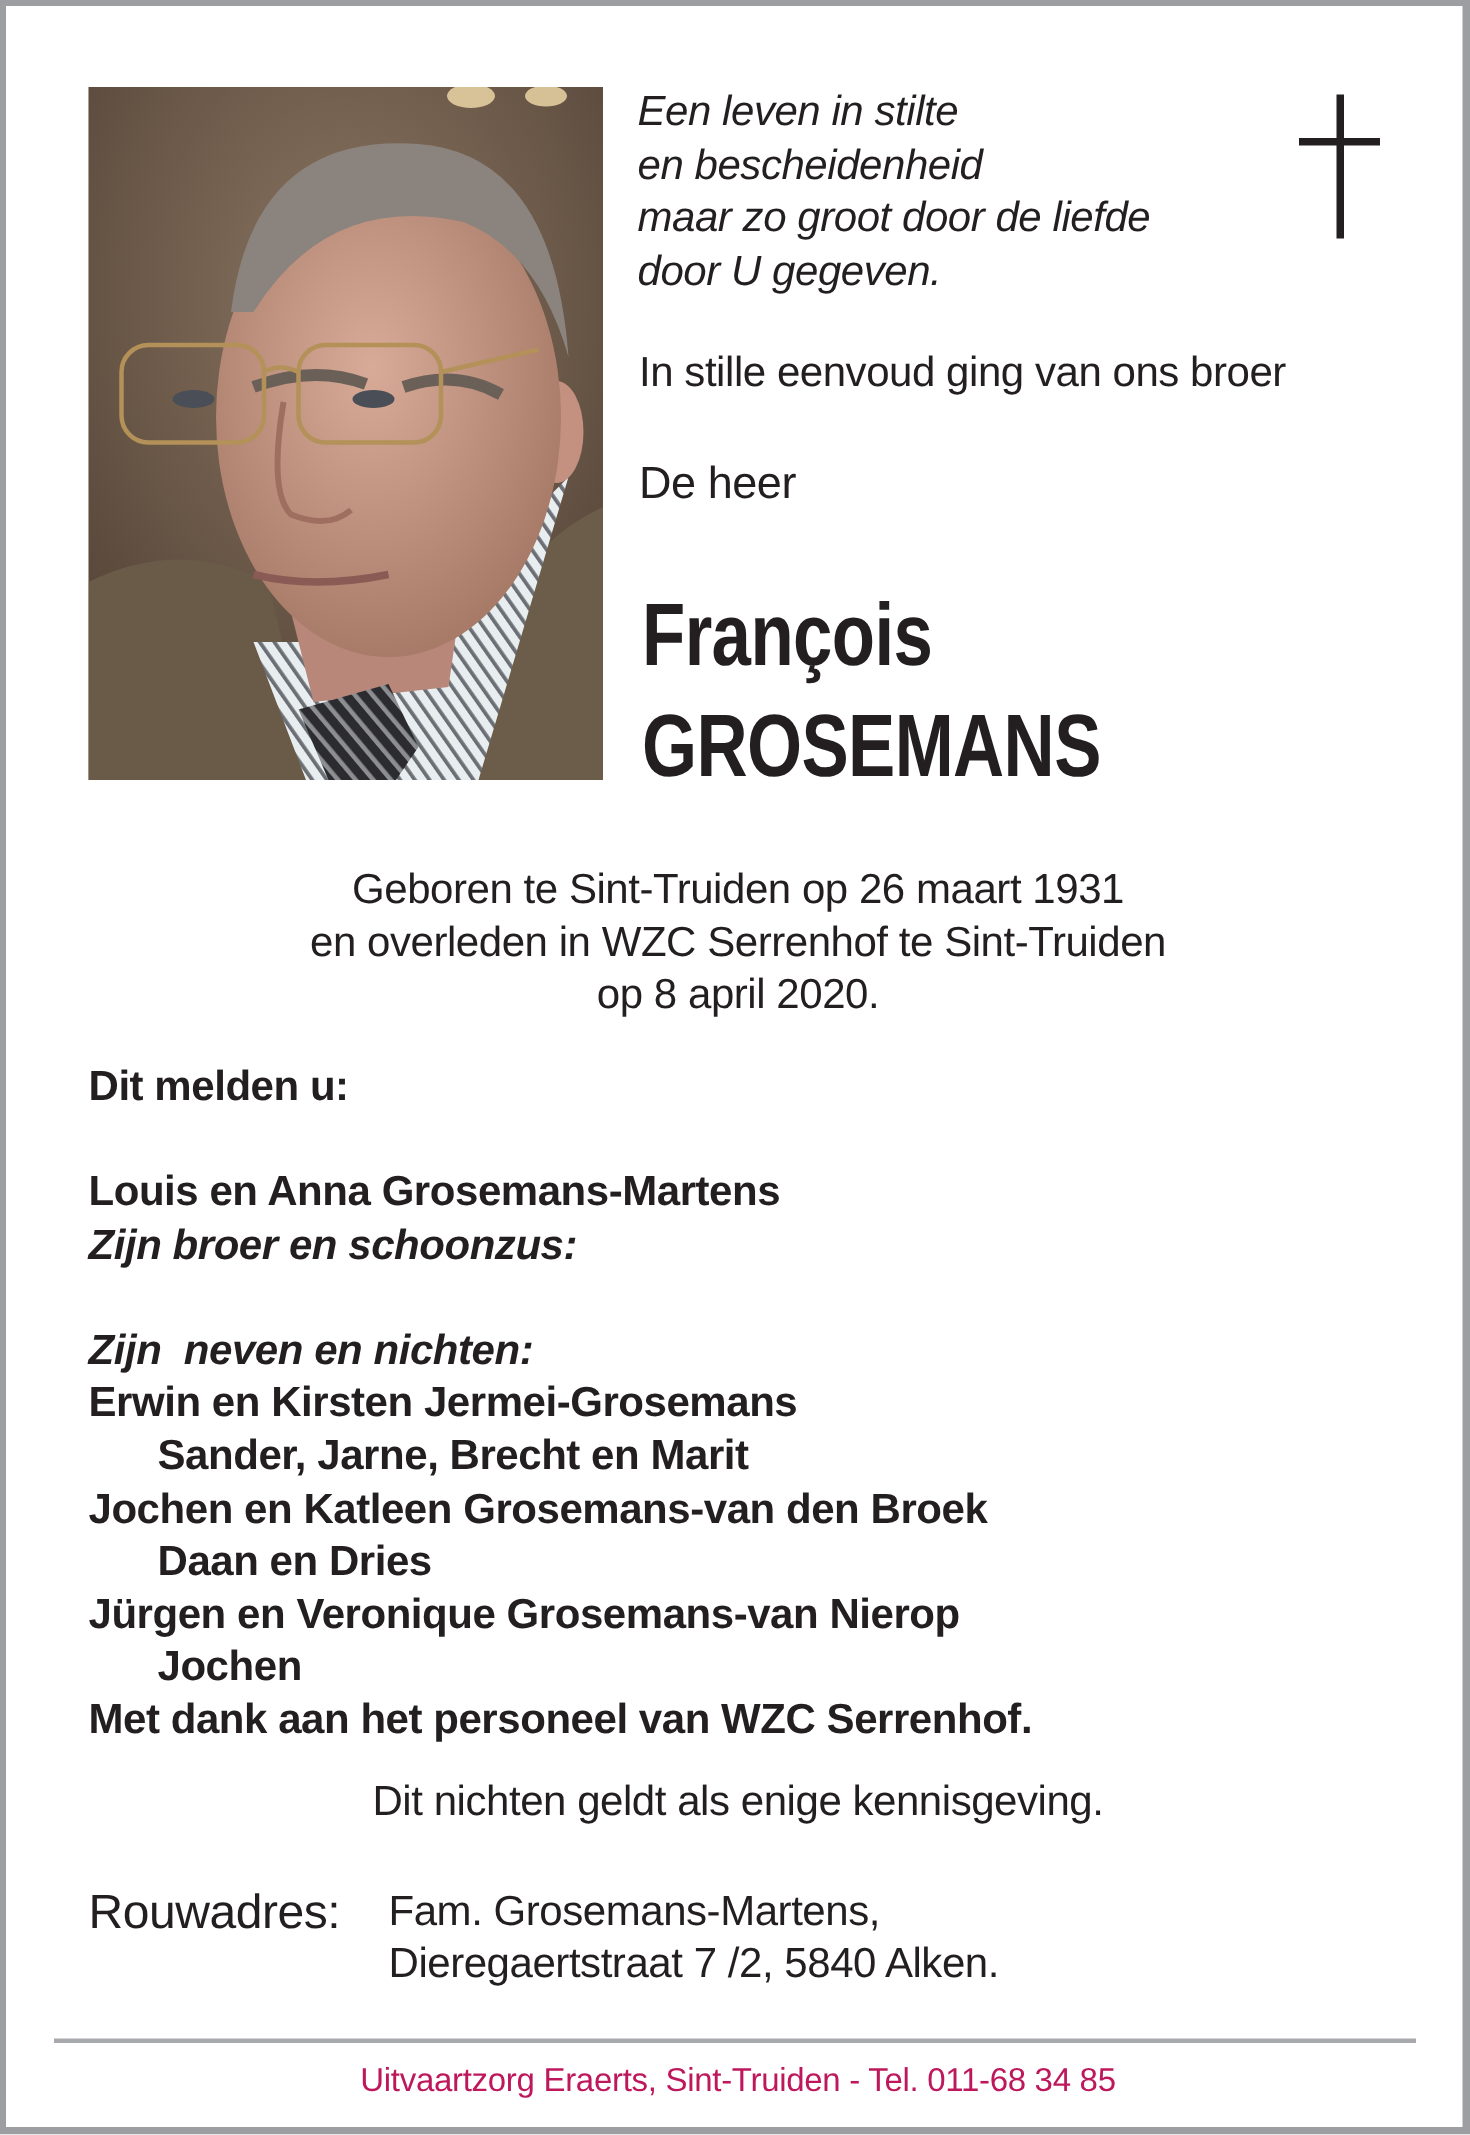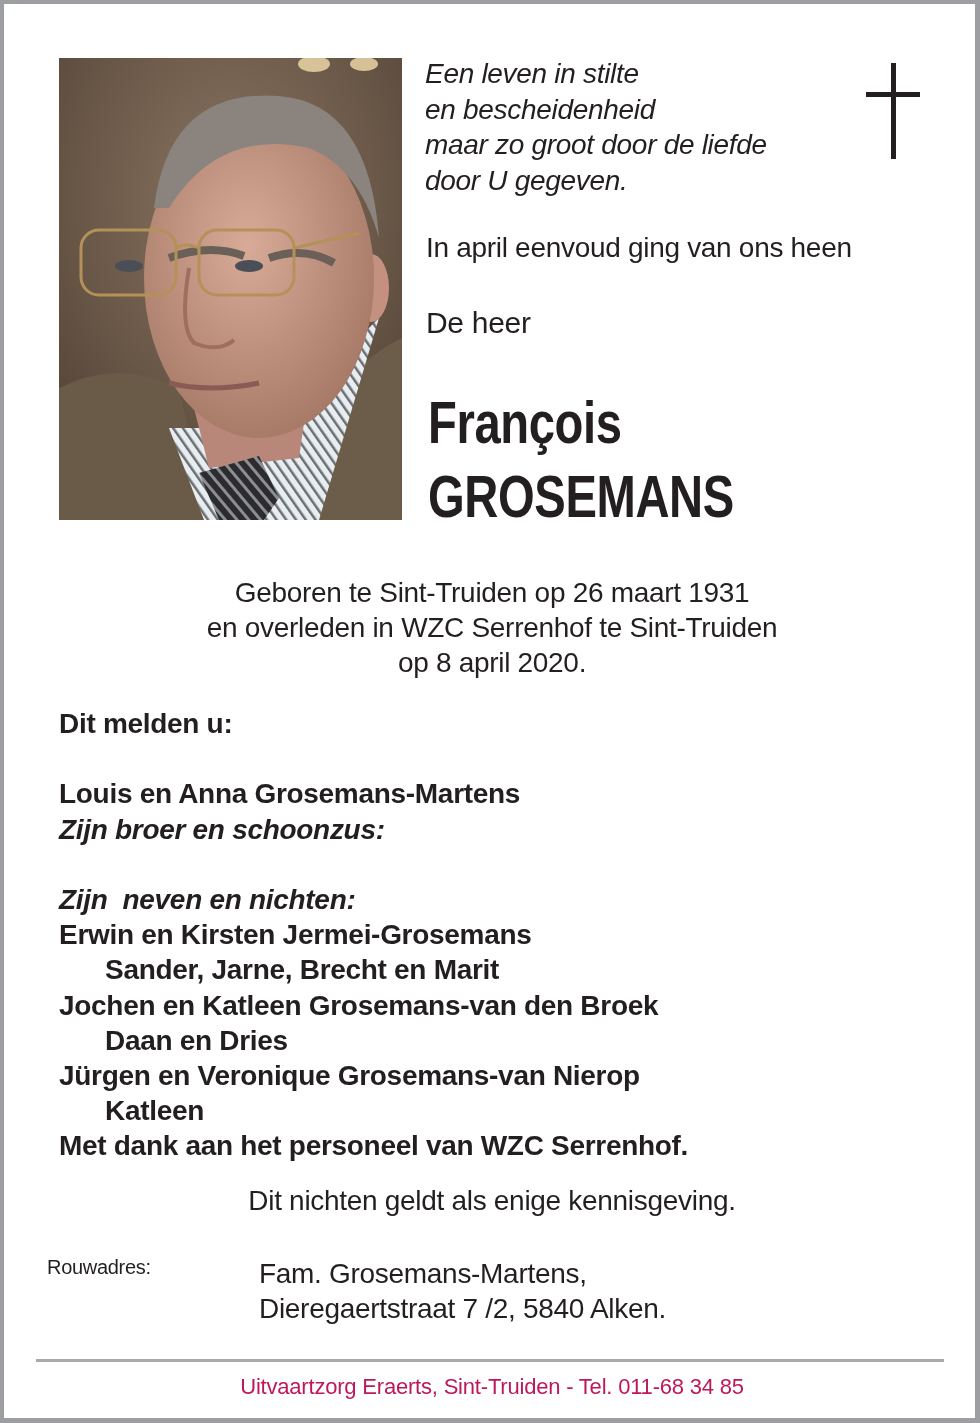--- a/index.html
+++ b/index.html
@@ -48,21 +48,21 @@
       left: 55px; top: 702px; font-size: 28px; line-height: 35.2px; letter-spacing: -0.3px;
     }
     .body-block .line { white-space: nowrap; height: 35.2px; font-weight: bold; }
     .body-block .italic { font-style: italic; }
     .body-block .indent { padding-left: 46px; }
     .body-block .gap { height: 35.2px; }
     .notice {
       left: 0; width: 976px; top: 1181px; text-align: center;
       font-size: 28px; letter-spacing: -0.3px;
     }
-    .addr-label { left: 43px; top: 1252px; font-size: 20px; letter-spacing: -0.3px; }
+    .addr-label { left: 55px; top: 1252px; font-size: 32px; letter-spacing: -0.3px; }
     .addr-lines { left: 255px; top: 1252px; font-size: 28px; line-height: 35px; letter-spacing: -0.3px; }
     .addr-lines div { white-space: nowrap; }
     .rule { left: 32px; top: 1355px; width: 908px; height: 3px; background: #a7a9ac; }
     .footer {
       left: 0; width: 976px; top: 1370px; text-align: center;
       font-size: 22px; letter-spacing: -0.2px; color: #be185d;
     }
   </style>
 </head>
 <body>
@@ -130,21 +130,21 @@
     <div>en bescheidenheid</div>
     <div>maar zo groot door de liefde</div>
     <div>door U gegeven.</div>
   </div>
 
   <div class="abs cross">
     <div class="v"></div>
     <div class="h"></div>
   </div>
 
-  <div class="abs intro">In april eenvoud ging van ons heen</div>
+  <div class="abs intro">In stille eenvoud ging van ons broer</div>
   <div class="abs title">De heer</div>
 
   <div class="abs name">
     <div>François</div>
     <div>GROSEMANS</div>
   </div>
 
   <div class="abs dates">
     <div>Geboren te Sint-Truiden op 26 maart 1931</div>
     <div>en overleden in WZC Serrenhof te Sint-Truiden</div>
@@ -156,21 +156,21 @@
     <div class="gap"></div>
     <div class="line">Louis en Anna Grosemans-Martens</div>
     <div class="line italic">Zijn broer en schoonzus:</div>
     <div class="gap"></div>
     <div class="line italic" style="white-space:pre;">Zijn  neven en nichten:</div>
     <div class="line">Erwin en Kirsten Jermei-Grosemans</div>
     <div class="line indent">Sander, Jarne, Brecht en Marit</div>
     <div class="line">Jochen en Katleen Grosemans-van den Broek</div>
     <div class="line indent">Daan en Dries</div>
     <div class="line">Jürgen en Veronique Grosemans-van Nierop</div>
-    <div class="line indent">Katleen</div>
+    <div class="line indent">Jochen</div>
     <div class="line">Met dank aan het personeel van WZC Serrenhof.</div>
   </div>
 
   <div class="abs notice">Dit nichten geldt als enige kennisgeving.</div>
 
   <div class="abs addr-label">Rouwadres:</div>
   <div class="abs addr-lines">
     <div>Fam. Grosemans-Martens,</div>
     <div>Dieregaertstraat 7 /2, 5840 Alken.</div>
   </div>

